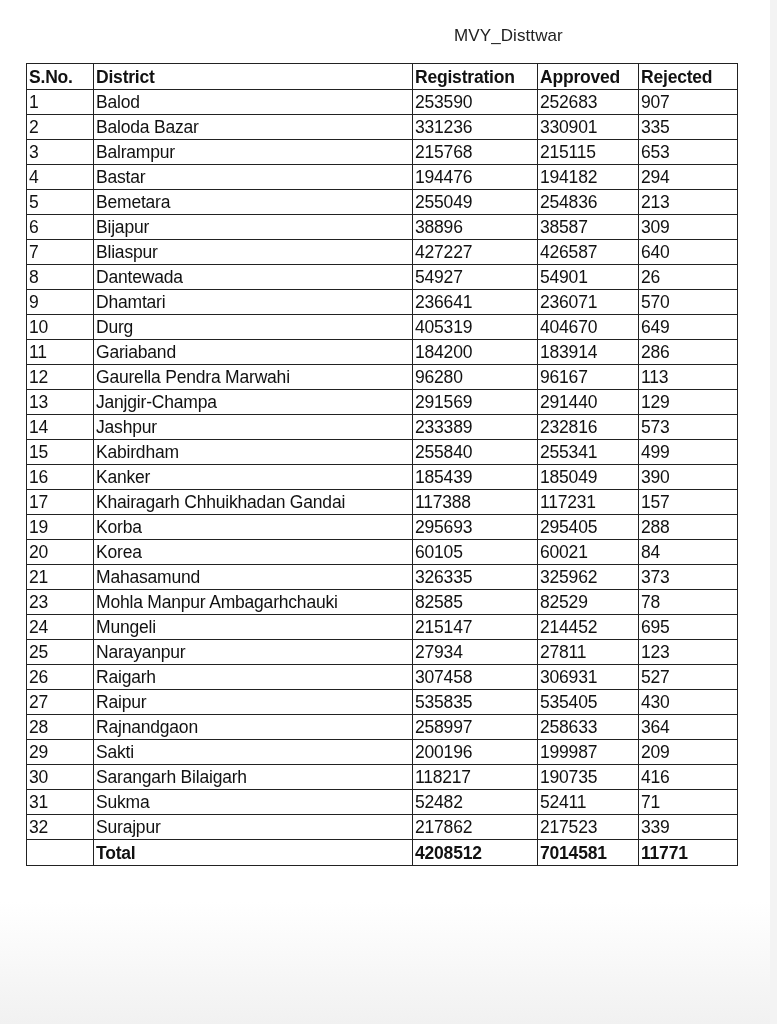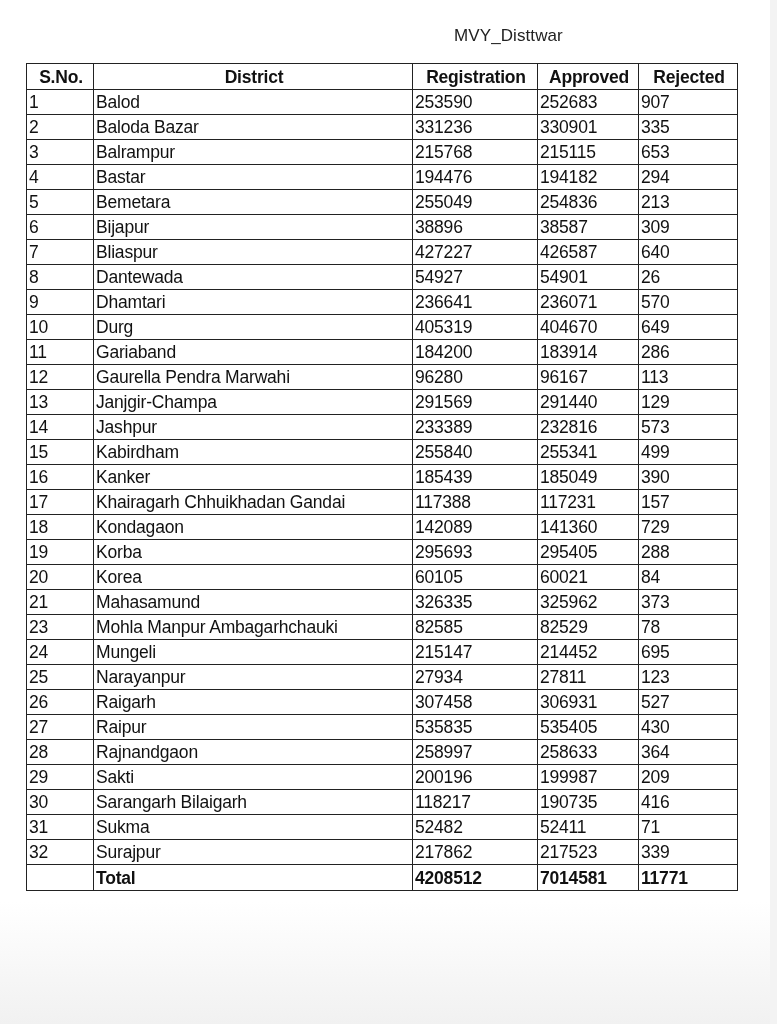--- a/index.html
+++ b/index.html
@@ -47,21 +47,20 @@
     height: 24px;
     line-height: 24px;
     text-align: left;
     white-space: nowrap;
     overflow: hidden;
     letter-spacing: -0.2px;
   }
   table.data th {
     font-weight: bold;
     height: 25px;
-    text-align: center;
   }
   table.data tr.total td {
     font-weight: bold;
     height: 25px;
   }
   col.c-sno { width: 67px; }
   col.c-district { width: 319px; }
   col.c-reg { width: 125px; }
   col.c-app { width: 101px; }
   col.c-rej { width: 99px; }
@@ -204,27 +203,20 @@
         <td>390</td>
       </tr>
       <tr>
         <td>17</td>
         <td>Khairagarh Chhuikhadan Gandai</td>
         <td>117388</td>
         <td>117231</td>
         <td>157</td>
       </tr>
       <tr>
-        <td>18</td>
-        <td>Kondagaon</td>
-        <td>142089</td>
-        <td>141360</td>
-        <td>729</td>
-      </tr>
-      <tr>
         <td>19</td>
         <td>Korba</td>
         <td>295693</td>
         <td>295405</td>
         <td>288</td>
       </tr>
       <tr>
         <td>20</td>
         <td>Korea</td>
         <td>60105</td>

